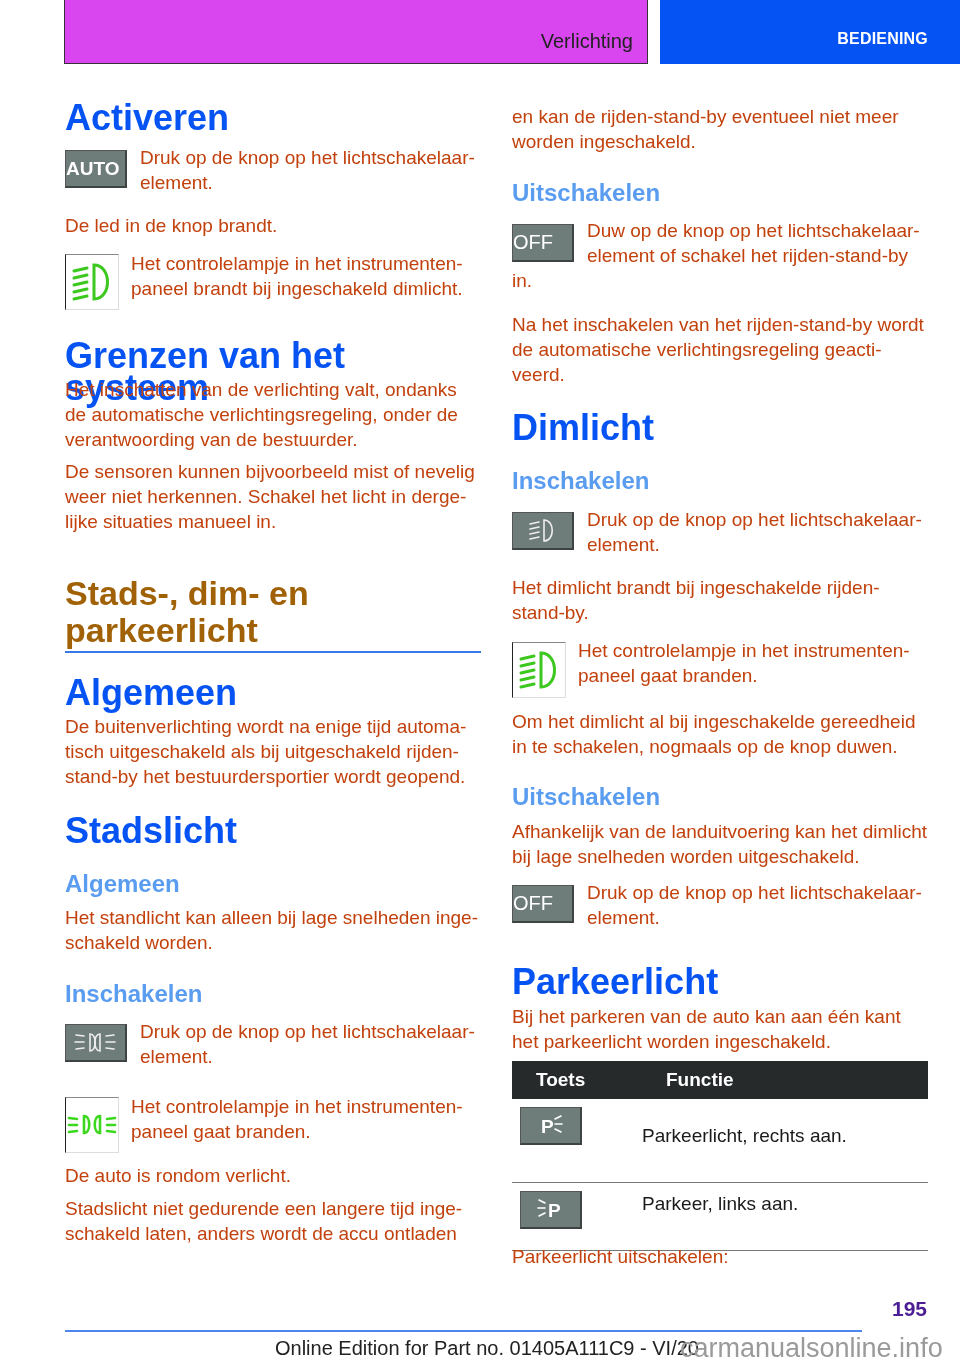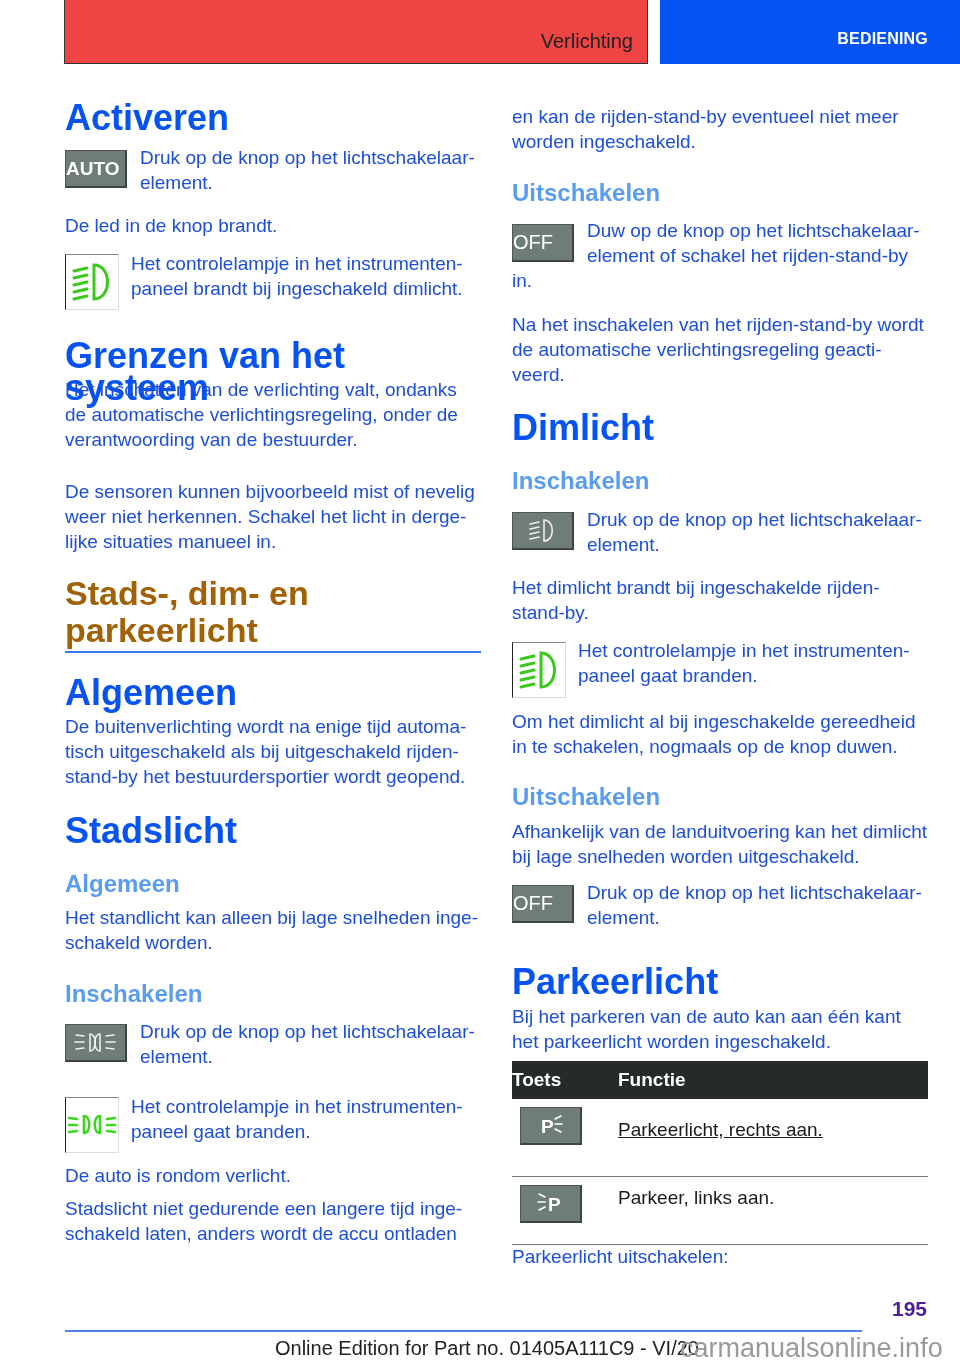--- a/index.html
+++ b/index.html
@@ -1,40 +1,40 @@
 <!DOCTYPE html>
 <html><head>
 <meta charset="utf-8">
 <style>
   html, body { margin: 0; padding: 0; background: #ffffff; }
   body { width: 960px; height: 1362px; position: relative; overflow: hidden;
          font-family: "Liberation Sans", "DejaVu Sans", sans-serif; color: #1a1a1a; }
   .header-box { position: absolute; left: 64px; top: 0; width: 584px; height: 64px;
-                border: 1px solid #333; border-top: none; box-sizing: border-box; background: #ef4444; }
+                border: 1px solid #333; border-top: none; box-sizing: border-box; background: #d946ef; }
   .header-section { position: absolute; right: 14px; top: 30px; font-size: 20px; color: #222; }
   .header-tab { position: absolute; left: 660px; top: 0; width: 300px; height: 64px; background: #0653f4; }
   .header-tab span { position: absolute; right: 32px; top: 30px; color: #fff; font-weight: bold; font-size: 16px; letter-spacing: 0.2px; }
   .col { position: absolute; top: 0; width: 416px; }
   .col-left { left: 65px; }
   .col-right { left: 512px; }
   .abs { position: absolute; }
   .h2 { color: #0653f4; font-weight: bold; font-size: 36px; line-height: 32px; }
   .h3 { color: #5a9cf0; font-weight: bold; font-size: 24px; line-height: 30px; }
   .h1 { color: #a16207; font-weight: bold; font-size: 34px; line-height: 38px; }
-  .p { font-size: 19px; line-height: 25px; color: #1d4ed8; }
+  .p { font-size: 19px; line-height: 25px; color: #c2410c; }
   .icon-btn { position: absolute; width: 62px; height: 38px; background: #6f7d7a;
               border-top: 1px solid #555; border-left: 1px solid #555; border-bottom: 2px solid #3d4443; border-right: 2px solid #3d4443; box-sizing: border-box;
               color: #fff; font-weight: bold; font-size: 19px; line-height: 35px; }
   .icon-btn.off { font-weight: normal; font-size: 20px; }
   .icon-lamp { position: absolute; width: 54px; height: 56px; background: #fff;
                border-left: 1px solid #222; border-top: 1px solid #888; border-right: 1px solid #ddd; border-bottom: 1px solid #ddd; box-sizing: border-box; }
   .icon-lamp svg, .icon-btn svg { display: block; }
   .rule { position: absolute; height: 2px; background: #3a78e8; }
   table.keys { position: absolute; border-collapse: collapse; width: 416px; }
-  table.keys th { background: #262a2a; color: #fff; font-weight: bold; font-size: 19px; text-align: left; height: 38px; padding: 0 0 0 0; }
+  table.keys th { background: #262a2a; color: #fff; font-weight: bold; font-size: 19px; text-align: left; height: 38px; padding: 0 0 0 24px; }
   table.keys td { vertical-align: top; font-size: 19px; line-height: 25px; border-bottom: 1px solid #777; height: 59px; padding: 0; }
   .tab-icon { position: relative; margin: 8px 0 0 8px; width: 62px; height: 38px; background: #6f7d7a;
               border-top: 1px solid #555; border-left: 1px solid #555; border-bottom: 2px solid #3d4443; border-right: 2px solid #3d4443; box-sizing: border-box; }
   .footer-rule { position: absolute; left: 65px; top: 1330px; width: 797px; height: 2px; background: #4d86ee; }
   .page-num { position: absolute; right: 33px; top: 1297px; font-weight: bold; font-size: 21px; color: #4c1d95; }
   .footer-text { position: absolute; left: 275px; top: 1337px; font-size: 20px; color: #222; white-space: nowrap; }
   .watermark { position: absolute; left: 680px; top: 1333px; font-size: 27px; color: #9a9a9a; white-space: nowrap; }
 </style>
 </head>
 <body>
@@ -60,21 +60,21 @@
           <line x1="8" y1="30" x2="21" y2="27"></line>
           <line x1="8" y1="37" x2="21" y2="34"></line>
           <line x1="8" y1="44" x2="21" y2="41"></line>
         </g>
       </svg>
   </div>
   <div class="abs p" style="left:66px;top:251px;width:350px;">Het controlelampje in het instrumenten-paneel brandt bij ingeschakeld dimlicht.</div>
 
   <div class="abs h2" style="top:340px;">Grenzen van het systeem</div>
   <div class="abs p" style="top:377px;width:416px;">Het inschatten van de verlichting valt, ondanks de automatische verlichtingsregeling, onder de verantwoording van de bestuurder.</div>
-  <div class="abs p" style="top:459px;width:416px;margin-top:20px;">De sensoren kunnen bijvoorbeeld mist of nevelig weer niet herkennen. Schakel het licht in derge-lijke situaties manueel in.</div>
+  <div class="abs p" style="top:459px;width:416px;">De sensoren kunnen bijvoorbeeld mist of nevelig weer niet herkennen. Schakel het licht in derge-lijke situaties manueel in.</div>
 
   <div class="abs h1" style="top:574px;">Stads-, dim- en</div>
   <div class="abs h1" style="top:611px;">parkeerlicht</div>
   <div class="rule" style="left:0;top:651px;width:416px;"></div>
 
   <div class="abs h2" style="top:677px;">Algemeen</div>
   <div class="abs p" style="top:714px;width:416px;">De buitenverlichting wordt na enige tijd automa-tisch uitgeschakeld als bij uitgeschakeld rijden-stand-by het bestuurdersportier wordt geopend.</div>
 
   <div class="abs h2" style="top:815px;">Stadslicht</div>
   <div class="abs h3" style="top:869px;">Algemeen</div>
@@ -175,21 +175,21 @@
             <svg width="58" height="34" viewBox="0 0 58 34">
                 <text x="20" y="25" fill="#fff" font-family="Liberation Sans, sans-serif" font-weight="bold" font-size="19">P</text>
                 <g stroke="#fff" stroke-width="1.6" fill="none" stroke-linecap="round">
                   <line x1="34" y1="11" x2="40" y2="8"></line>
                   <line x1="34" y1="16" x2="41" y2="16"></line>
                   <line x1="34" y1="21" x2="40" y2="24"></line>
                 </g>
               </svg>
           </div>
         </td>
-        <td style="padding-top:18px;text-decoration:underline;">Parkeerlicht, rechts aan.</td>
+        <td style="padding-top:24px;">Parkeerlicht, rechts aan.</td>
       </tr>
       <tr>
         <td>
           <div class="tab-icon">
             <svg width="58" height="34" viewBox="0 0 58 34">
                 <g stroke="#fff" stroke-width="1.6" fill="none" stroke-linecap="round">
                   <line x1="18" y1="8" x2="24" y2="11"></line>
                   <line x1="17" y1="16" x2="24" y2="16"></line>
                   <line x1="18" y1="24" x2="24" y2="21"></line>
                 </g>

